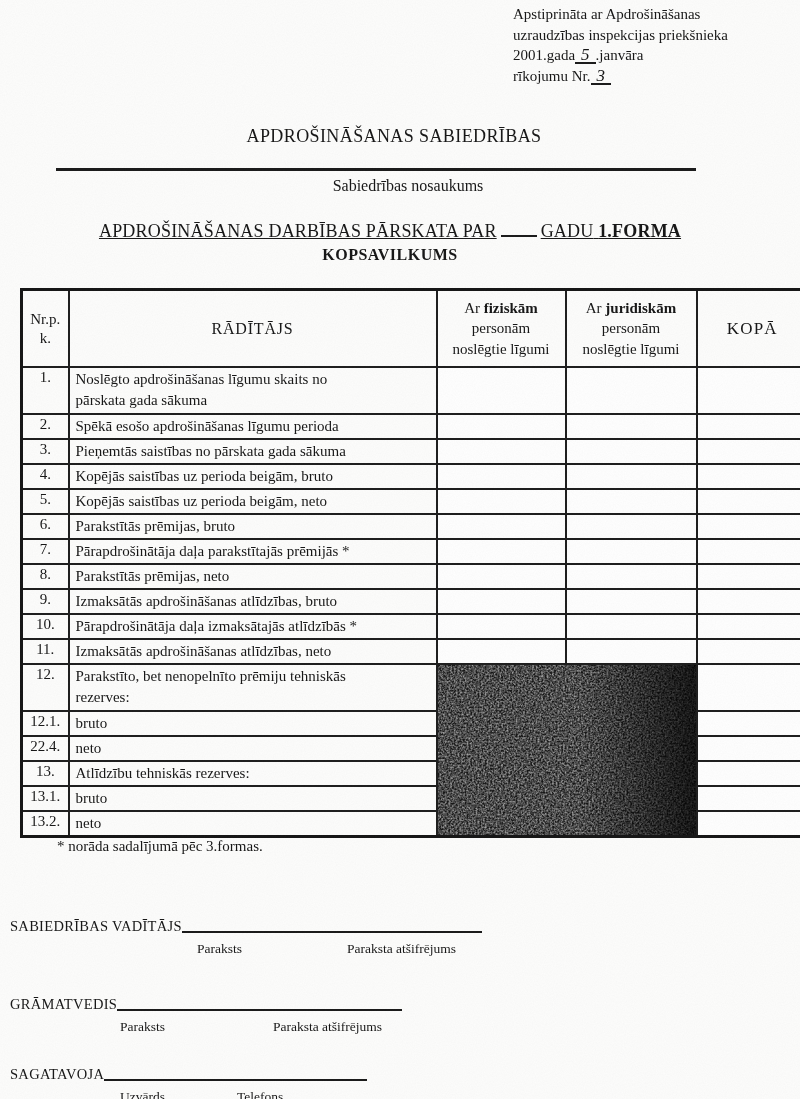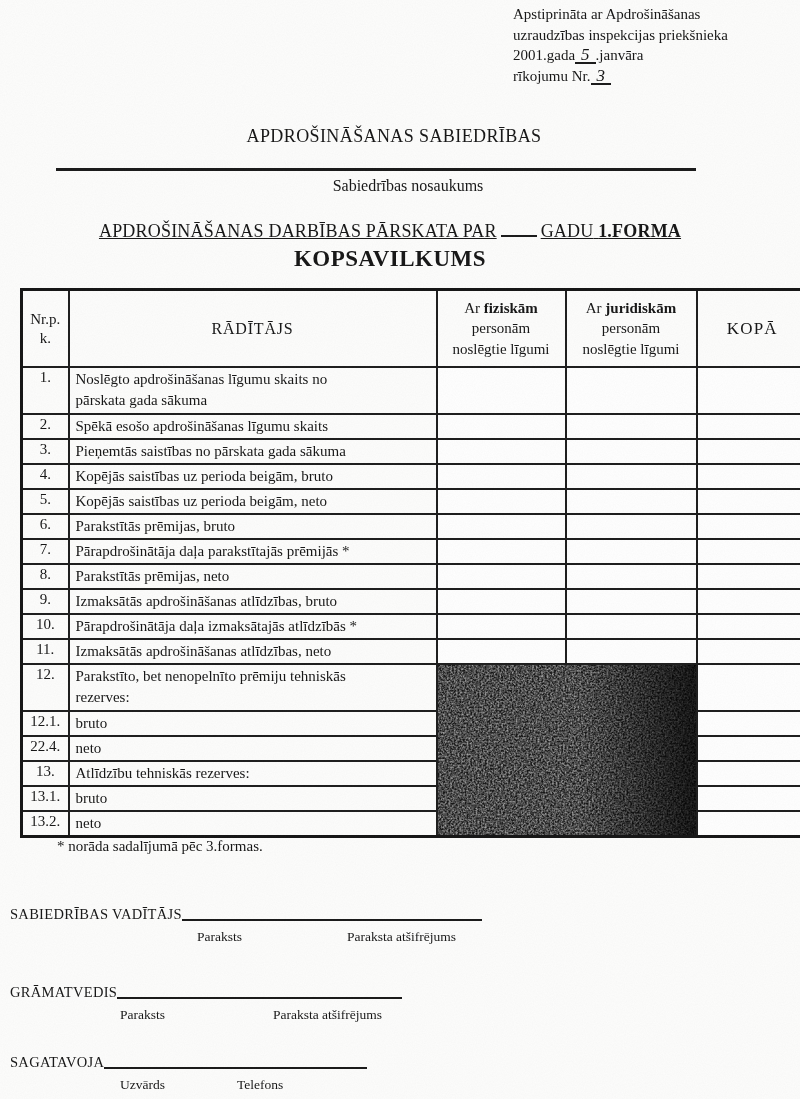--- a/index.html
+++ b/index.html
@@ -22,21 +22,21 @@
   }
 
   
   .titles{position:absolute;left:0;width:780px;text-align:center;}
   .org-title{position:absolute;top:126px;left:0;right:0;font-size:18px;letter-spacing:.4px;padding-left:8px;}
   .name-line{position:absolute;left:56px;top:168px;width:640px;height:0;border-top:3px solid #1a1a1a;}
   .org-caption{position:absolute;top:177px;left:0;right:0;font-size:16px;padding-left:36px;}
   .report-title{position:absolute;top:221px;left:0;right:0;font-size:18px;letter-spacing:.2px;text-decoration:underline;}
   .report-title b{letter-spacing:.2px;}
   .blank-line{display:inline-block;width:36px;height:3px;border-bottom:2px solid #1a1a1a;margin:0 4px;}
-  .report-subtitle{position:absolute;top:246px;left:0;right:0;font-size:23px;font-weight:bold;letter-spacing:.5px;}
+  .report-subtitle{position:absolute;top:246px;left:0;right:0;font-size:16px;font-weight:bold;letter-spacing:.5px;}
 
   
   table.summary{
     position:absolute;left:20px;top:288px;width:787px;
     border-collapse:collapse;table-layout:fixed;
     border:3px solid #151515;
   }
   .summary th,.summary td{border:2px solid #1d1d1d;overflow:hidden;}
   .summary thead th{
     height:71px;text-align:center;vertical-align:middle;
@@ -56,21 +56,21 @@
   .c-val{background:#fff;}
   td.redacted{padding:0;background:#151515;position:relative;}
   td.redacted svg{position:absolute;inset:0;width:100%;height:100%;display:block;}
 
   
   .footnote{position:absolute;left:57px;top:838px;font-size:15px;}
 
   
   .sig{position:absolute;left:10px;right:10px;}
   .sig-a{top:906px;} .sig-b{top:984px;} .sig-c{top:1054px;}
-  .sig-row{display:flex;align-items:flex-end;}
+  .sig-row{display:flex;align-items:flex-end;margin-top:12px;}
   .sig-label{font-size:14.5px;letter-spacing:.3px;white-space:nowrap;}
   .sig-line{height:0;border-bottom:2px solid #191919;margin-bottom:2px;}
   .sig-a .sig-line{width:300px;} .sig-b .sig-line{width:285px;} .sig-c .sig-line{width:263px;}
   .subs{position:relative;height:18px;margin-top:6px;font-size:13.5px;}
   .subs span{position:absolute;white-space:nowrap;}
   .sig-a .s1{left:187px;} .sig-a .s2{left:337px;}
   .sig-b .s1{left:110px;} .sig-b .s2{left:263px;}
   .sig-c .s1{left:110px;} .sig-c .s2{left:227px;}
 
   
@@ -131,21 +131,21 @@
         <tr class="tall">
           <td class="c-num">1.</td>
           <td class="c-label">Noslēgto apdrošināšanas līgumu skaits no
 pārskata gada sākuma</td>
           <td class="c-val"></td>
           <td class="c-val"></td>
           <td class="c-val"></td>
         </tr>
         <tr>
           <td class="c-num">2.</td>
-          <td class="c-label">Spēkā esošo apdrošināšanas līgumu skaits</td>
+          <td class="c-label">Spēkā esošo apdrošināšanas līgumu perioda</td>
           <td class="c-val"></td>
           <td class="c-val"></td>
           <td class="c-val"></td>
         </tr>
         <tr>
           <td class="c-num">3.</td>
           <td class="c-label">Pieņemtās saistības no pārskata gada sākuma</td>
           <td class="c-val"></td>
           <td class="c-val"></td>
           <td class="c-val"></td>

